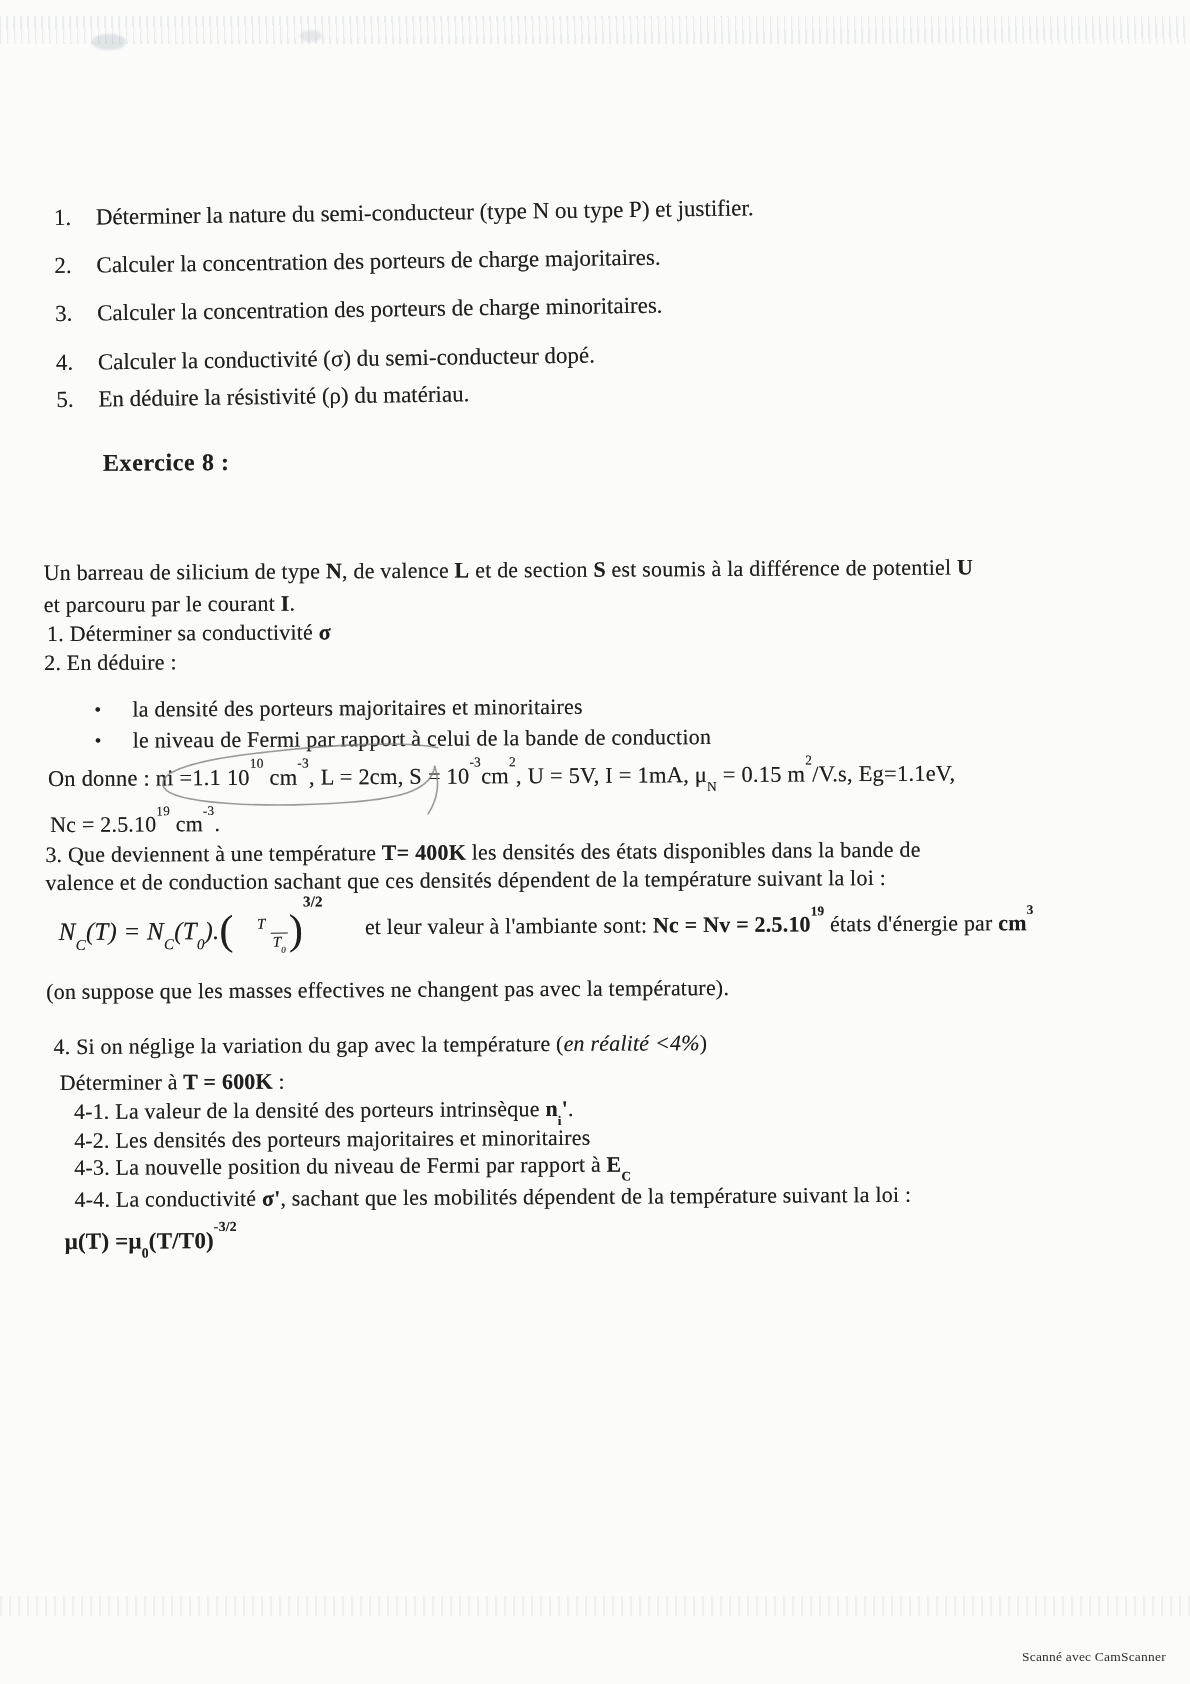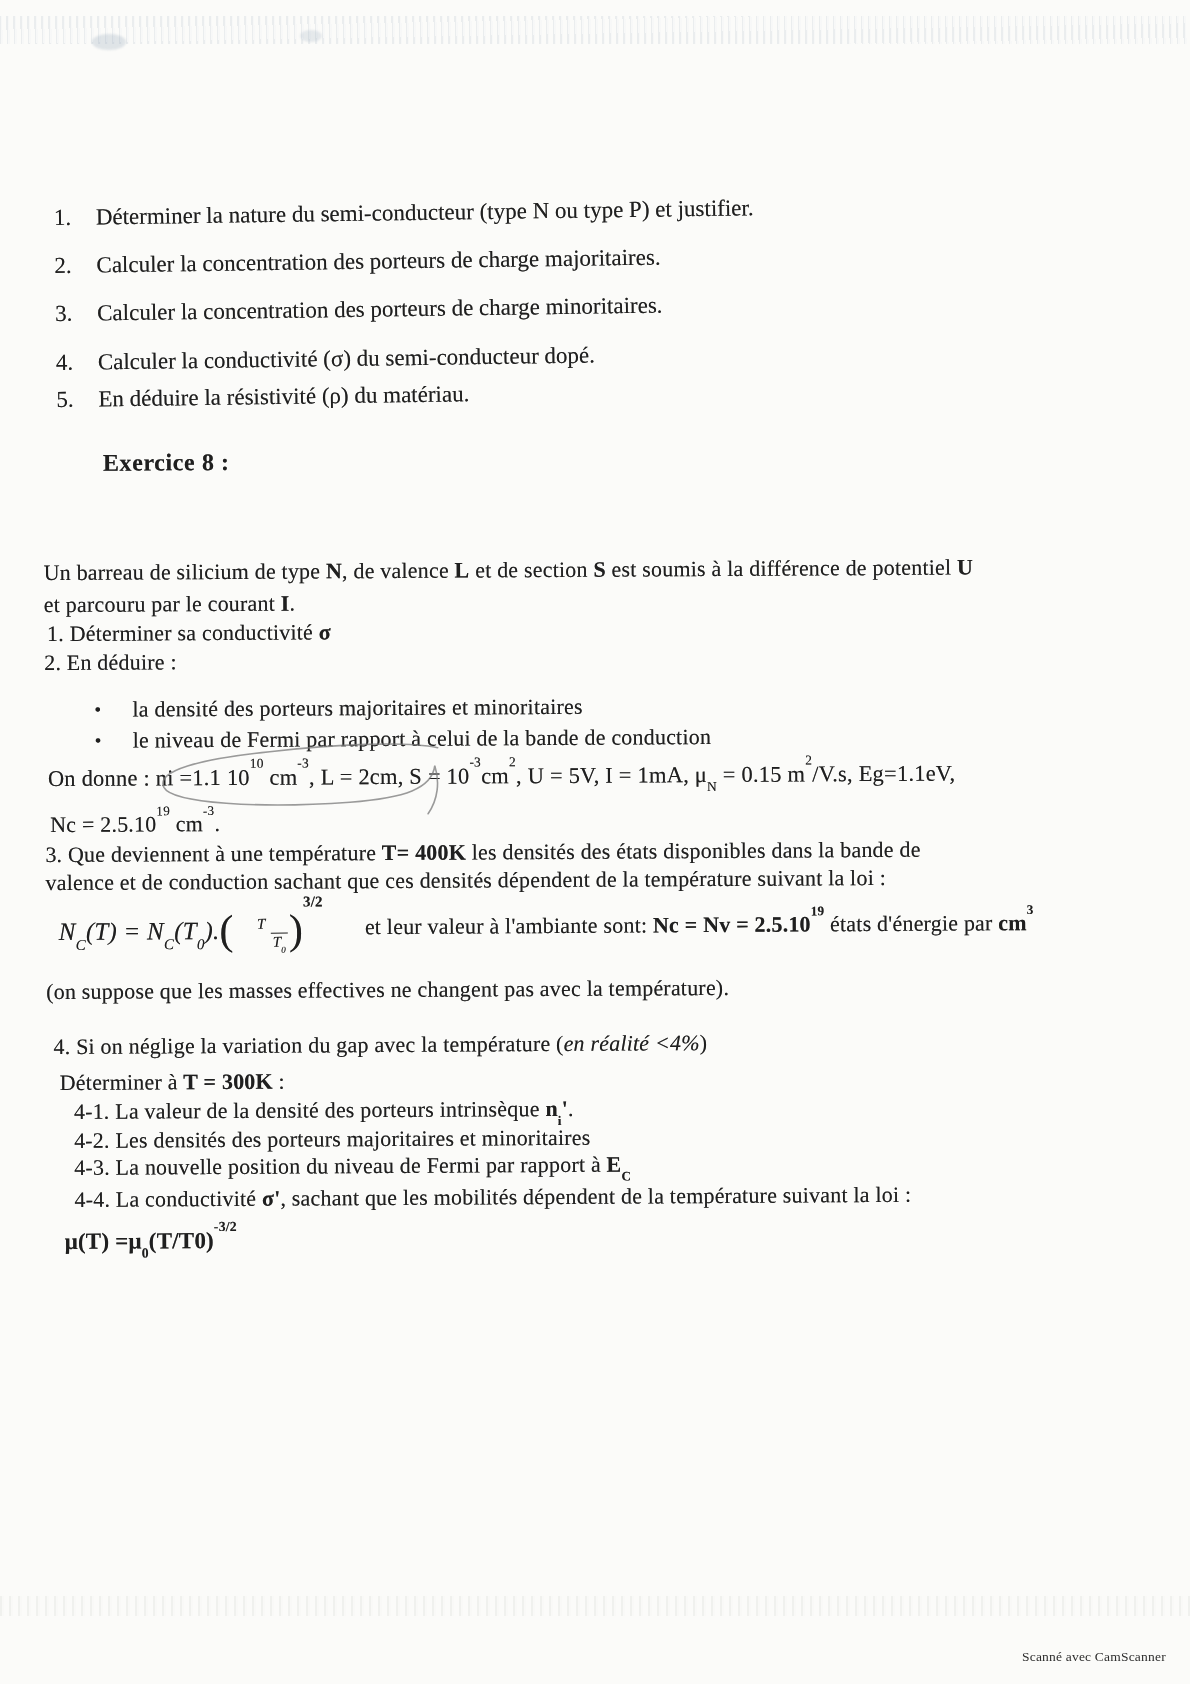--- a/index.html
+++ b/index.html
@@ -118,21 +118,21 @@
         <span>=</span>
         <span>N</span><sub>C</sub><span>(T</span><sub>0</sub><span>).</span></span><span class="bigparen">(</span><span class="frac">
           <span class="fnum">T</span>
           <span class="fden"><span>T</span><sub>0</sub></span>
         </span><span class="bigparen">)</span><sup class="fexp">3/2</sup><span class="fnote"><span>et leur valeur à l'ambiante sont: </span><span style="font-weight: bold;">Nc = Nv = 2.5.10</span><sup style="font-weight: bold;">19</sup><span> états d'énergie par </span><span style="font-weight: bold;">cm</span><sup style="font-weight: bold;">3</sup></span>
     </div>
 
     <div class="line l-mass">(on suppose que les masses effectives ne changent pas avec la température).</div>
 
     <div class="line l-q4a"><span>4. Si on néglige la variation du gap avec la température (</span><span style="font-style: italic;">en réalité &lt;4%</span><span>)</span></div>
-    <div class="line l-q4b"><span>Déterminer à </span><span style="font-weight: bold;">T = 300K</span><span> :</span></div>
+    <div class="line l-q4b"><span>Déterminer à </span><span style="font-weight: bold;">T = 600K</span><span> :</span></div>
     <div class="line l-q41"><span>4-1. La valeur de la densité des porteurs intrinsèque </span><span style="font-weight: bold;">n</span><sub style="font-weight: bold;">i</sub><span style="font-weight: bold;">'</span><span>.</span></div>
     <div class="line l-q42">4-2. Les densités des porteurs majoritaires et minoritaires</div>
     <div class="line l-q43"><span>4-3. La nouvelle position du niveau de Fermi par rapport à </span><span style="font-weight: bold;">E</span><sub style="font-weight: bold;">C</sub></div>
     <div class="line l-q44"><span>4-4. La conductivité </span><span style="font-weight: bold;">σ'</span><span>, sachant que les mobilités dépendent de la température suivant la loi :</span></div>
     <div class="line l-mu"><span style="font-weight: bold;">μ(T) =μ</span><sub style="font-weight: bold;">0</sub><span style="font-weight: bold; margin-top: 19px;">(T/T0)</span><sup style="font-weight: bold;">-3/2</sup></div>
 
     <svg class="pencil-loop" width="340" height="82" viewBox="0 0 340 82">
       <path d="M318,8 C285,1 215,4 150,11 C80,18 36,29 44,46 C52,62 140,68 230,62 C285,58 312,49 315,26 C320,42 318,60 308,74" fill="none" stroke="#7a7a7a" stroke-width="1.6" stroke-linecap="round" opacity="0.75"></path>
     </svg>
 

